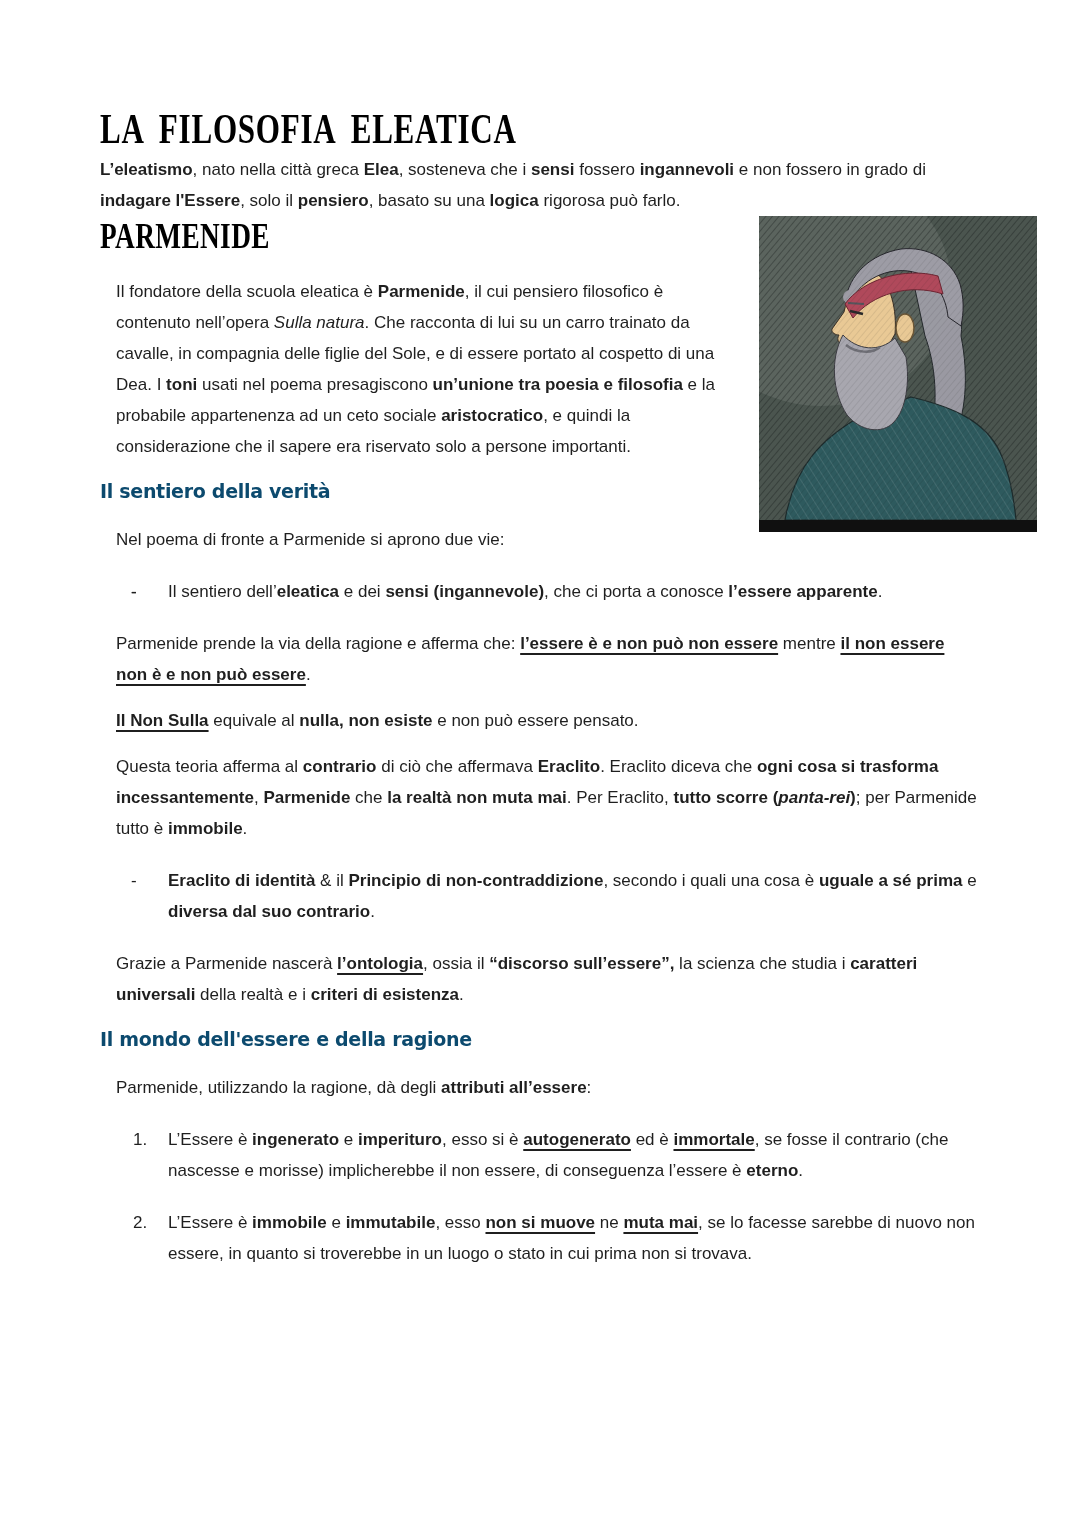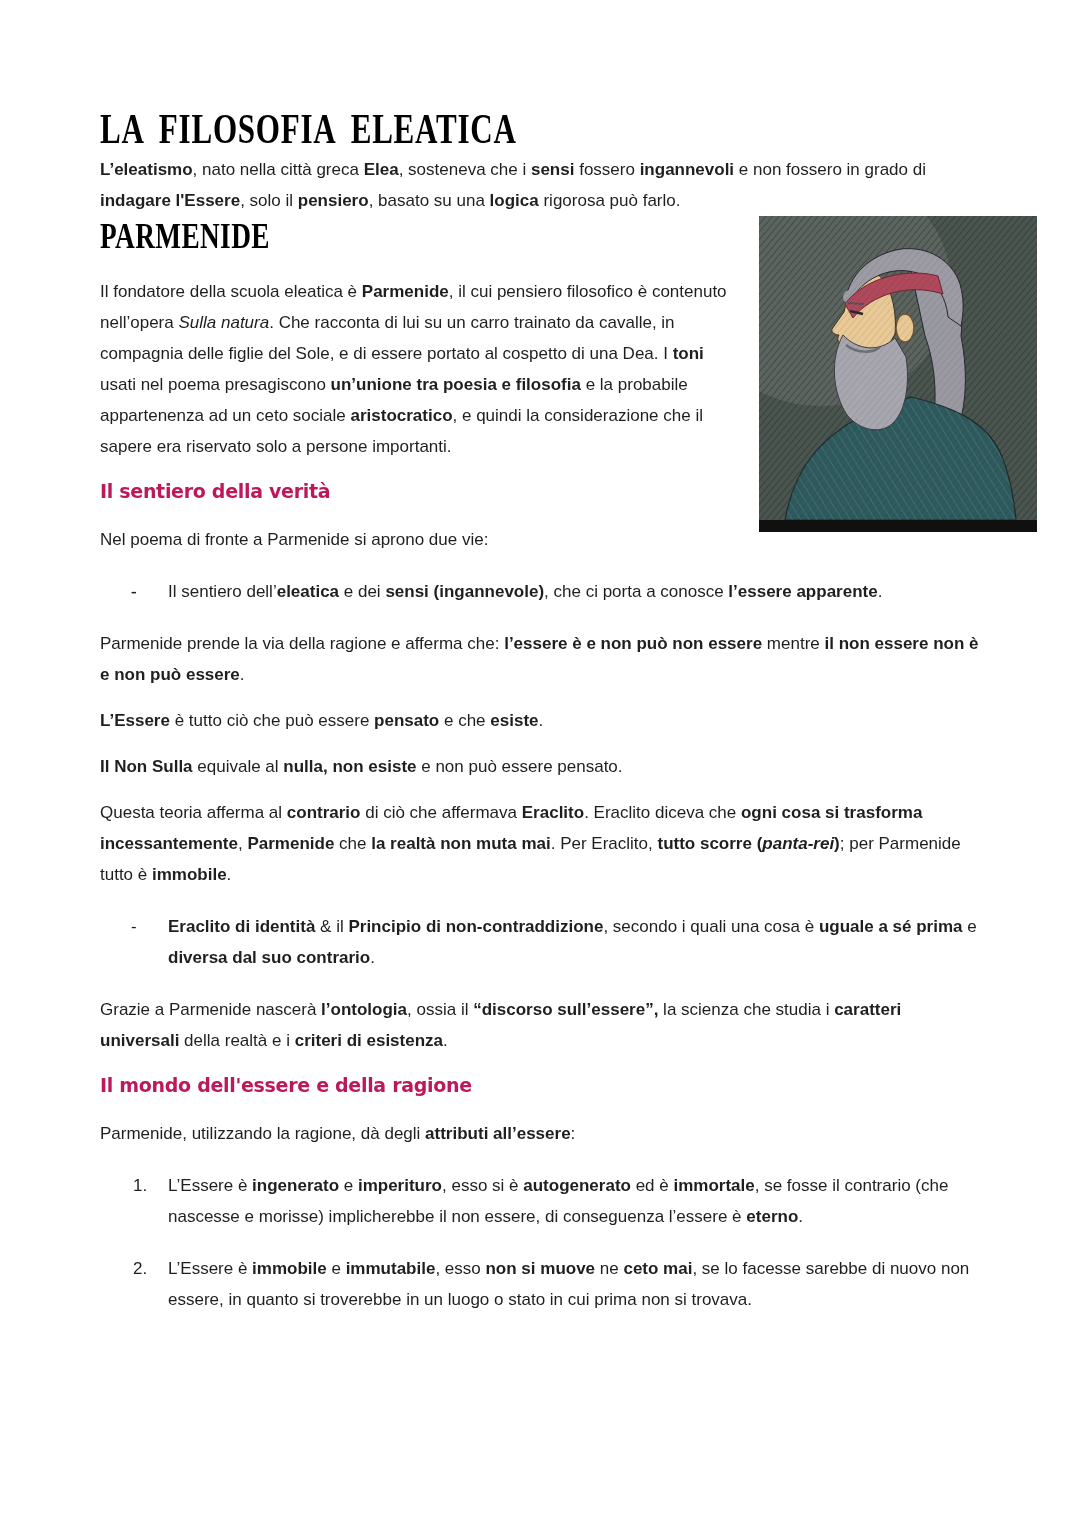--- a/index.html
+++ b/index.html
@@ -22,32 +22,32 @@
   h2.sec-title{
     font-family:"Liberation Serif","DejaVu Serif",serif;
     font-weight:700;color:#000;
     font-size:35px;line-height:42px;margin:0 0 18px 0;
     letter-spacing:0.5px;white-space:nowrap;
     transform:scaleX(0.78);transform-origin:left center;
   }
   
   h3.sub-title{
     font-family:"DejaVu Sans","Liberation Sans",sans-serif;
-    font-weight:700;color:#be185d;
+    font-weight:700;color:#0c4a6e;
     font-size:19px;line-height:26px;
     letter-spacing:-0.3px;
     margin:16px 0 20px 0;
   }
 
-  p.body{font-size:17px;line-height:31px;margin:0 0 15px 0;}
+  p.body{font-size:17px;line-height:31px;margin:0 0 15px 16px;}
   p.intro{margin:0 0 0 0;}
 
   .b{font-weight:700;}
   .i{font-style:italic;}
-  .u{text-decoration-thickness:1.8px;text-underline-offset:4px;}
+  .u{text-decoration:underline;text-decoration-thickness:1.8px;text-underline-offset:4px;}
 
   .li{position:relative;padding-left:68px;margin:21px 0;font-size:17px;line-height:31px;}
   .li .marker{position:absolute;left:31px;top:0;}
   .li.num .marker{left:33px;}
   .list-block{margin-bottom:15px;}
 
   figure.portrait{
     float:right;
     width:278px;height:316px;
     margin:0 -57px 16px 22px;
@@ -120,21 +120,20 @@
       <span class="marker">-</span>
     </div>
     <div class="li dash">
       <span class="marker">-</span>
       <span class="litext"><span>Il sentiero dell’</span><span class="b">eleatica</span><span> e dei </span><span class="b">sensi (ingannevole)</span><span>, che ci porta a conosce </span><span class="b">l’essere apparente</span><span>.</span></span>
     </div>
   </div>
 
   <p class="body"><span>Parmenide prende la via della ragione e afferma che: </span><span class="b u">l’essere è e non può non essere</span><span> mentre </span><span class="b u">il non essere non è e non può essere</span><span>.</span></p>
 
-  <p class="body"><span class="b u">L’Essere</span><span> è tutto ciò che può essere </span><span class="b">pensato</span><span> e che </span><span class="b">esiste</span><span>.</span></p>
 
   <p class="body"><span class="b u">Il Non Sulla</span><span> equivale al </span><span class="b">nulla, non esiste</span><span> e non può essere pensato.</span></p>
 
   <p class="body"><span>Questa teoria afferma al </span><span class="b">contrario</span><span> di ciò che affermava </span><span class="b">Eraclito</span><span>. Eraclito diceva che </span><span class="b">ogni cosa si trasforma incessantemente</span><span>, </span><span class="b">Parmenide</span><span> che </span><span class="b">la realtà non muta mai</span><span>. Per Eraclito, </span><span class="b">tutto scorre (</span><span class="b i">panta-rei</span><span class="b">)</span><span>; per Parmenide tutto è </span><span class="b">immobile</span><span>.</span></p>
 
 
   <div class="list-block">
     <div class="li dash">
       <span class="marker">-</span>
       <span class="litext"><span class="b">Eraclito di identità</span><span> &amp; il </span><span class="b">Principio di non-contraddizione</span><span>, secondo i quali una cosa è </span><span class="b">uguale a sé prima</span><span> e </span><span class="b">diversa dal suo contrario</span><span>.</span></span>
@@ -147,17 +146,17 @@
 
   <p class="body"><span>Parmenide, utilizzando la ragione, dà degli </span><span class="b">attributi all’essere</span><span>:</span></p>
 
   <div class="list-block">
     <div class="li num">
       <span class="marker">1.</span>
       <span class="litext"><span>L’Essere è </span><span class="b">ingenerato</span><span> e </span><span class="b">imperituro</span><span>, esso si è </span><span class="b u">autogenerato</span><span> ed è </span><span class="b u">immortale</span><span>, se fosse il contrario (che nascesse e morisse) implicherebbe il non essere, di conseguenza l’essere è </span><span class="b">eterno</span><span>.</span></span>
     </div>
     <div class="li num">
       <span class="marker">2.</span>
-      <span class="litext"><span>L’Essere è </span><span class="b">immobile</span><span> e </span><span class="b">immutabile</span><span>, esso </span><span class="b u">non si muove</span><span> ne </span><span class="b u">ceto mai</span><span>, se lo facesse sarebbe di nuovo non essere, in quanto si troverebbe in un luogo o stato in cui prima non si trovava.</span></span>
+      <span class="litext"><span>L’Essere è </span><span class="b">immobile</span><span> e </span><span class="b">immutabile</span><span>, esso </span><span class="b u">non si muove</span><span> ne </span><span class="b u">muta mai</span><span>, se lo facesse sarebbe di nuovo non essere, in quanto si troverebbe in un luogo o stato in cui prima non si trovava.</span></span>
     </div>
   </div>
 
 </div>
 
 </body></html>

